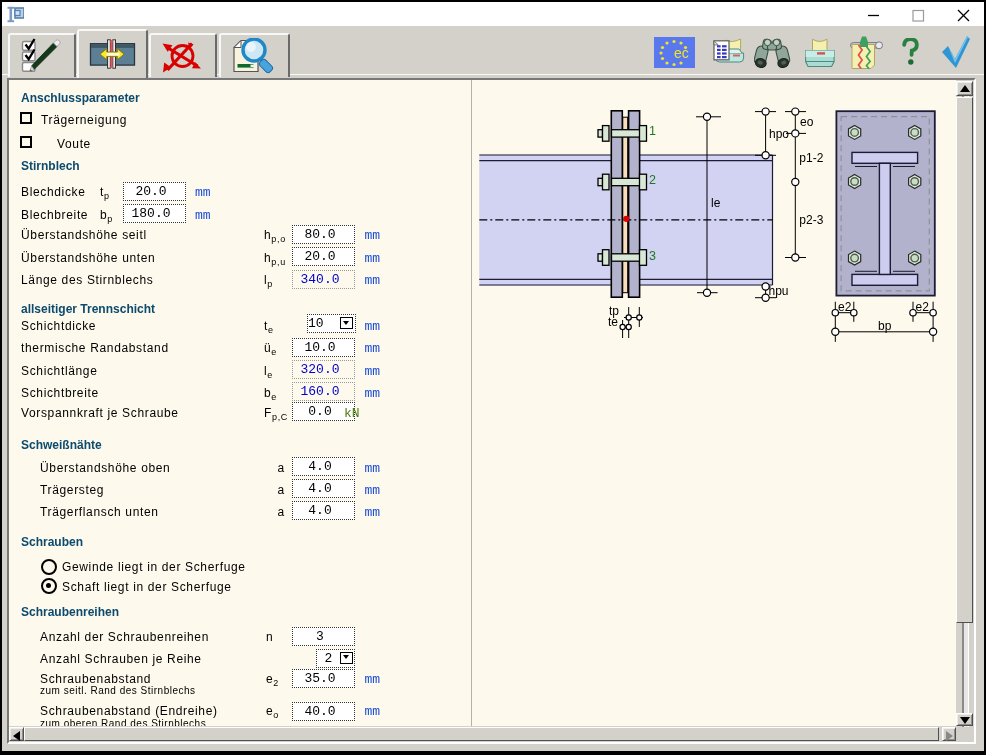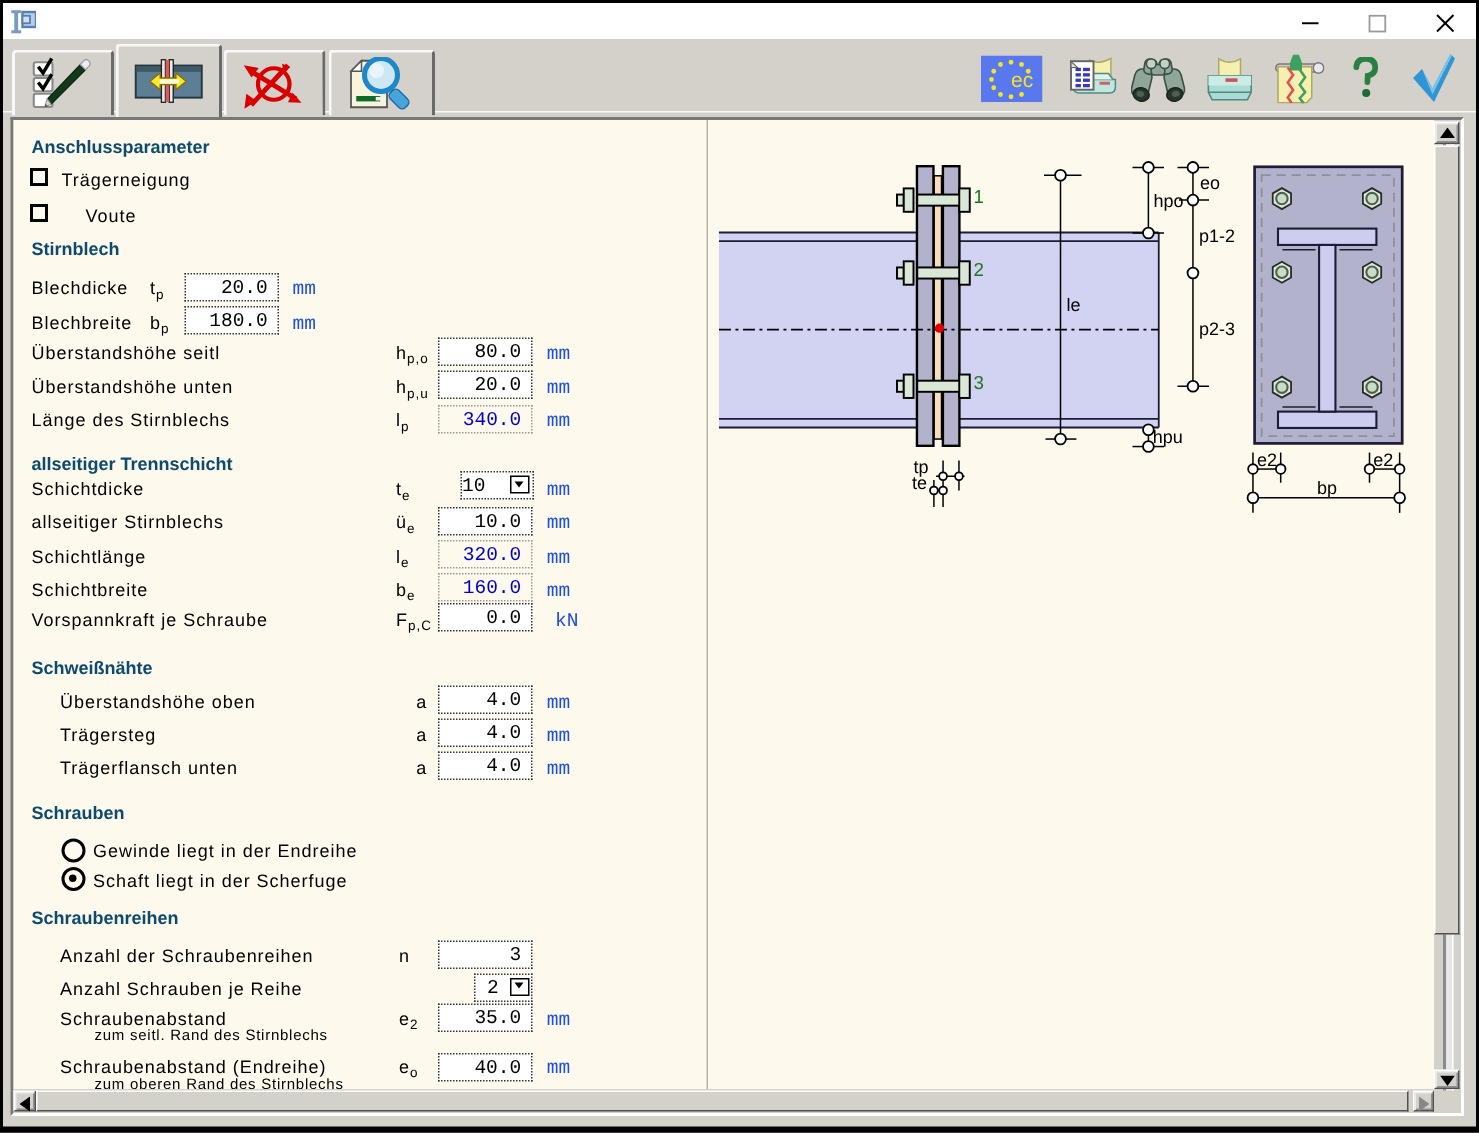--- a/index.html
+++ b/index.html
@@ -9,24 +9,24 @@
 .frame { position:absolute; left:2px; top:2px; width:982px; height:749px; background:#d4d1ca; }
 .title { position:absolute; left:2px; top:2px; width:982px; height:24px; background:#ffffff; }
 .titletext { position:absolute; left:25px; top:6px; font-size:12px; letter-spacing:0.1px; color:#000; }
 .panel { position:absolute; left:7px; top:78px; width:969px; height:666px;
   border-top:2px solid #787878; border-left:2px solid #787878;
   border-bottom:2px solid #ffffff; border-right:2px solid #ffffff; }
 .canvas { position:absolute; left:9px; top:80px; width:947px; height:646px; background:#fdf9ec; overflow:hidden; }
 
 .lbl { position:absolute; font-size:12px; letter-spacing:0.65px; color:#000; white-space:nowrap; }
 .hd  { position:absolute; font-size:12px; font-weight:bold; color:#0c4a6e; white-space:nowrap; }
-.small { position:absolute; font-size:10px; letter-spacing:0.5px; color:#000; white-space:nowrap;margin-left:23px; }
+.small { position:absolute; font-size:10px; letter-spacing:0.5px; color:#000; white-space:nowrap; }
 .inp { position:absolute; width:63px; height:19px; border:1px dotted #333;
   background:#fff; font-family:"Liberation Mono", monospace; font-size:13px;
-  line-height:17px; text-align:right; padding-right:6px; color:#000; }
+  line-height:17px; text-align:center; padding-right:6px; color:#000; }
 .ro { background:transparent; border:1px dotted #999; color:#0000cc; }
 .unit { position:absolute; font-family:"Liberation Mono", monospace; font-size:13px; color:#1d4ed8; }
 .cb { position:absolute; width:12px; height:12px; border:2px solid #000; background:#fdf9ec; }
 .radio { position:absolute; width:16px; height:16px; border:2.2px solid #000; border-radius:50%; background:#fdf9ec; }
 .radio.sel::after { content:""; position:absolute; left:3.3px; top:3.3px; width:5px; height:5px; background:#000; border-radius:50%; }
 .sub { font-size:9px; vertical-align:-3px; }
 .ddbtn { position:absolute; width:12.5px; height:12px; border:1.6px solid #000; background:#fff; }
 .ddbtn::after { content:""; position:absolute; left:1.4px; top:2.6px; border-left:3.9px solid transparent; border-right:3.9px solid transparent; border-top:4.6px solid #000; }
 
 .vsb { position:absolute; left:956px; top:80px; width:18px; height:646px; background:#d4d1ca; }
@@ -225,54 +225,54 @@
   <div class="lbl" style="left:255px;top:193px">l<span class="sub">p</span></div>
   <div class="inp ro" style="left:282.5px;top:189.5px">340.0</div>
   <div class="unit" style="left:355.5px;top:193px">mm</div>
 
   <div class="hd" style="left:12px;top:221.5px">allseitiger Trennschicht</div>
   <div class="lbl" style="left:12px;top:238.5px">Schichtdicke</div>
   <div class="lbl" style="left:255px;top:238.5px">t<span class="sub">e</span></div>
   <div class="inp" style="left:298px;top:233.7px;width:49px;padding-right:38px;text-align:center">10</div>
   <div class="ddbtn" style="left:331.2px;top:237.3px"></div>
   <div class="unit" style="left:355.5px;top:238.5px">mm</div>
-  <div class="lbl" style="left:12px;top:261px">allseitiger Stirnblechs</div>
+  <div class="lbl" style="left:12px;top:261px">thermische Randabstand</div>
   <div class="lbl" style="left:255px;top:261px">ü<span class="sub">e</span></div>
   <div class="inp" style="left:282.5px;top:257.5px">10.0</div>
   <div class="unit" style="left:355.5px;top:261px">mm</div>
   <div class="lbl" style="left:12px;top:283.5px">Schichtlänge</div>
   <div class="lbl" style="left:255px;top:283.5px">l<span class="sub">e</span></div>
   <div class="inp ro" style="left:282.5px;top:280px">320.0</div>
   <div class="unit" style="left:355.5px;top:283.5px">mm</div>
   <div class="lbl" style="left:12px;top:305.5px">Schichtbreite</div>
   <div class="lbl" style="left:255px;top:305.5px">b<span class="sub">e</span></div>
   <div class="inp ro" style="left:282.5px;top:302px">160.0</div>
   <div class="unit" style="left:355.5px;top:305.5px">mm</div>
   <div class="lbl" style="left:12px;top:325.5px">Vorspannkraft je Schraube</div>
   <div class="lbl" style="left:255px;top:325.5px">F<span class="sub">p,C</span></div>
   <div class="inp" style="left:282.5px;top:322px">0.0</div>
-  <div class="unit" style="left:361px;top:325.5px;color:#1d4ed8">kN</div>
+  <div class="unit" style="left:335px;top:325.5px;color:#4d7c0f">kN</div>
 
   <div class="hd" style="left:12px;top:357.5px">Schweißnähte</div>
   <div class="lbl" style="left:31px;top:380.5px">Überstandshöhe oben</div>
   <div class="lbl" style="left:268.5px;top:380.5px">a</div>
   <div class="inp" style="left:282.5px;top:377px">4.0</div>
   <div class="unit" style="left:355.5px;top:380.5px">mm</div>
   <div class="lbl" style="left:31px;top:402.5px">Trägersteg</div>
   <div class="lbl" style="left:268.5px;top:402.5px">a</div>
   <div class="inp" style="left:282.5px;top:399px">4.0</div>
   <div class="unit" style="left:355.5px;top:402.5px">mm</div>
   <div class="lbl" style="left:31px;top:424.5px">Trägerflansch unten</div>
   <div class="lbl" style="left:268.5px;top:424.5px">a</div>
   <div class="inp" style="left:282.5px;top:421px">4.0</div>
   <div class="unit" style="left:355.5px;top:424.5px">mm</div>
 
   <div class="hd" style="left:12px;top:454.5px">Schrauben</div>
   <div class="radio" style="left:31.5px;top:478.7px"></div>
-  <div class="lbl" style="left:53px;top:479.5px">Gewinde liegt in der Endreihe</div>
+  <div class="lbl" style="left:53px;top:479.5px">Gewinde liegt in der Scherfuge</div>
   <div class="radio sel" style="left:31.5px;top:498px"></div>
   <div class="lbl" style="left:53px;top:499.5px">Schaft liegt in der Scherfuge</div>
 
   <div class="hd" style="left:12px;top:524.5px">Schraubenreihen</div>
   <div class="lbl" style="left:31px;top:550px">Anzahl der Schraubenreihen</div>
   <div class="lbl" style="left:257px;top:550px">n</div>
   <div class="inp" style="left:282.5px;top:547px">3</div>
   <div class="lbl" style="left:31px;top:572px">Anzahl Schrauben je Reihe</div>
   <div class="inp" style="left:306.5px;top:568.5px;width:39px;padding-right:13px;text-align:center">2</div>
   <div class="ddbtn" style="left:331.2px;top:571.5px"></div>

